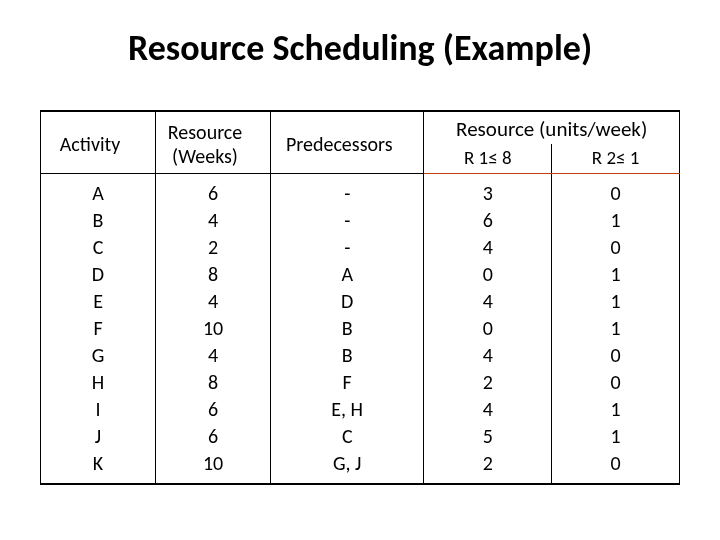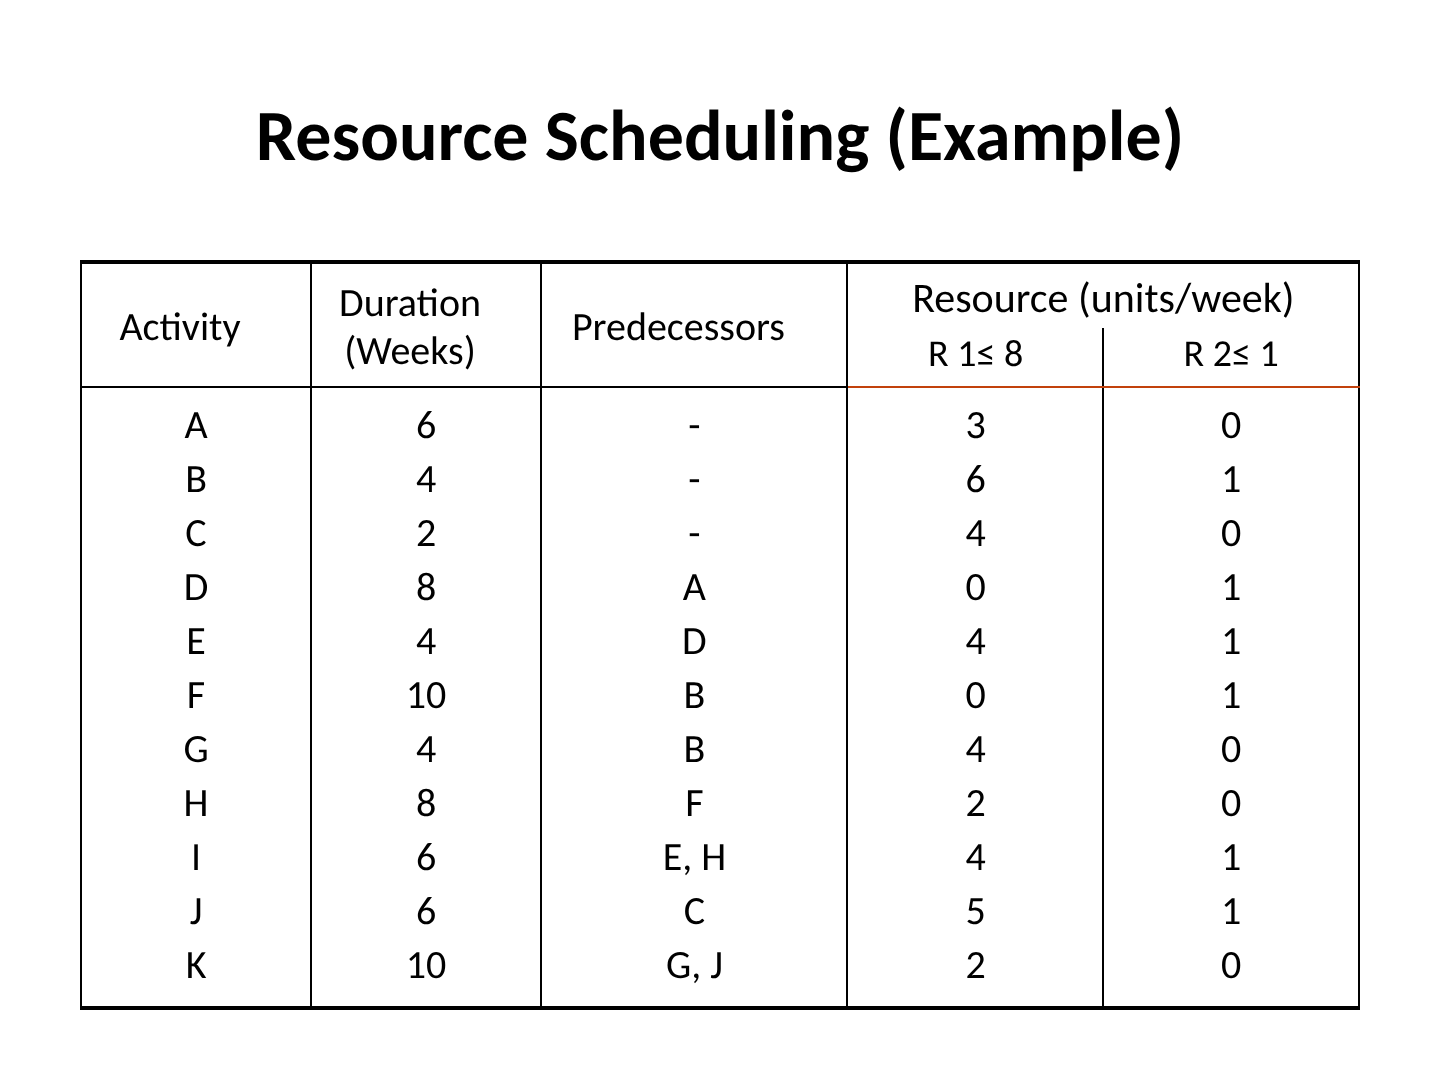--- a/index.html
+++ b/index.html
@@ -8,21 +8,21 @@
       height: 540px;
       background: #fff;
       font-family: Calibri, Arial, sans-serif;
       color: #000;
       padding: 20px 40px;
     }
     .title {
       font-size: 36px;
       font-weight: bold;
       text-align: center;
-      margin-top: 26px;
+      margin-top: 6px;
       margin-bottom: 40px;
     }
     table {
       border-collapse: collapse;
       width: 100%;
       table-layout: fixed;
       font-size: 20px;
     }
     th, td {
       border: 1px solid #000;
@@ -73,21 +73,21 @@
   <colgroup>
     <col class="col-activity">
     <col class="col-duration">
     <col class="col-pred">
     <col class="col-r1">
     <col class="col-r2">
   </colgroup>
   <thead>
     <tr>
       <th class="top-header" rowspan="2">Activity</th>
-      <th class="top-header" rowspan="2">Duration (Weeks)</th>
+      <th class="top-header" rowspan="2">Resource (Weeks)</th>
       <th class="top-header" rowspan="2">Predecessors</th>
       <th class="resource-header" colspan="2">Resource (units/week)</th>
     </tr>
     <tr class="header-sep">
       <th class="sub-header">R 1≤ 8</th>
       <th class="sub-header">R 2≤ 1</th>
     </tr>
   </thead>
   <tbody>
     <tr>

